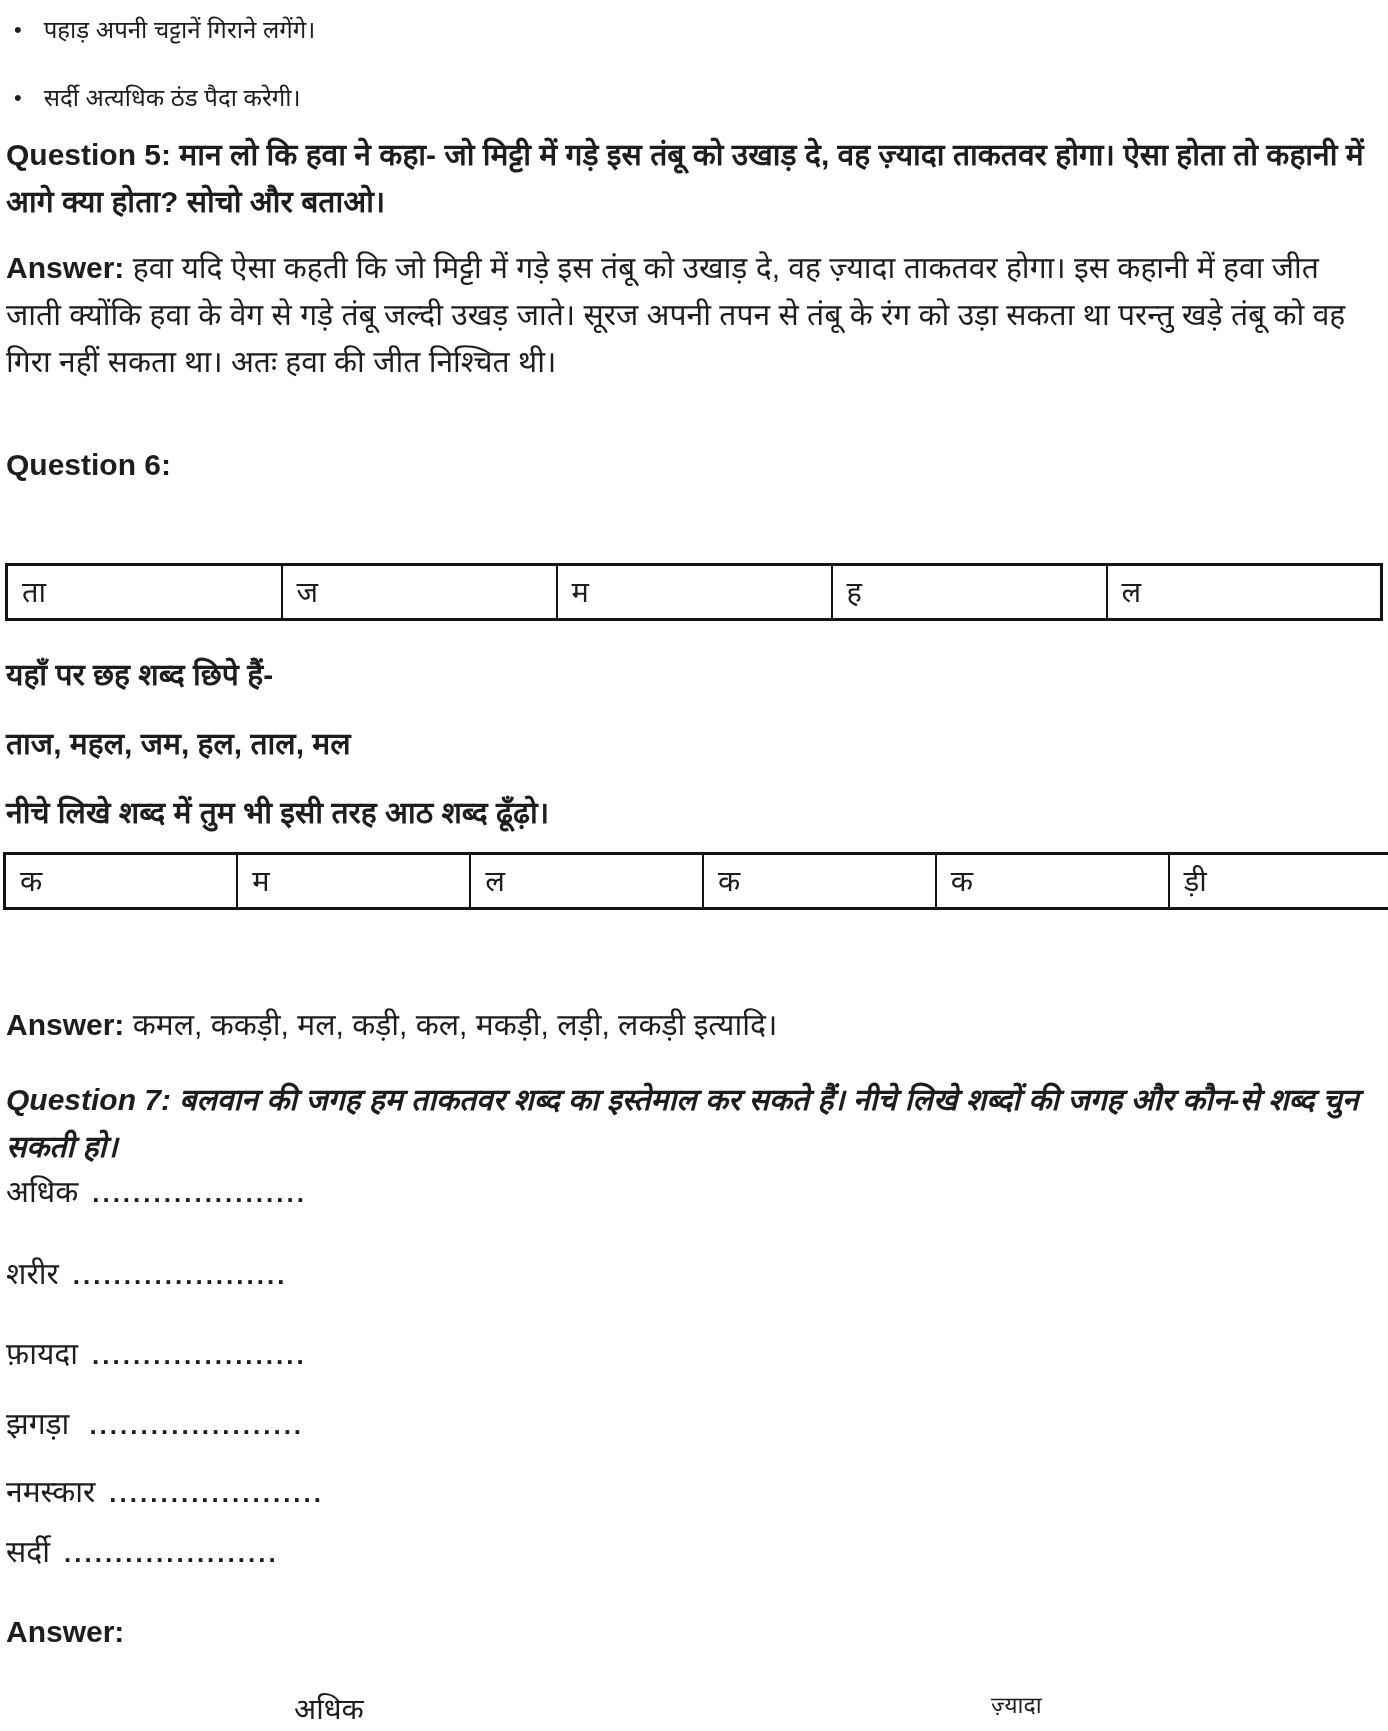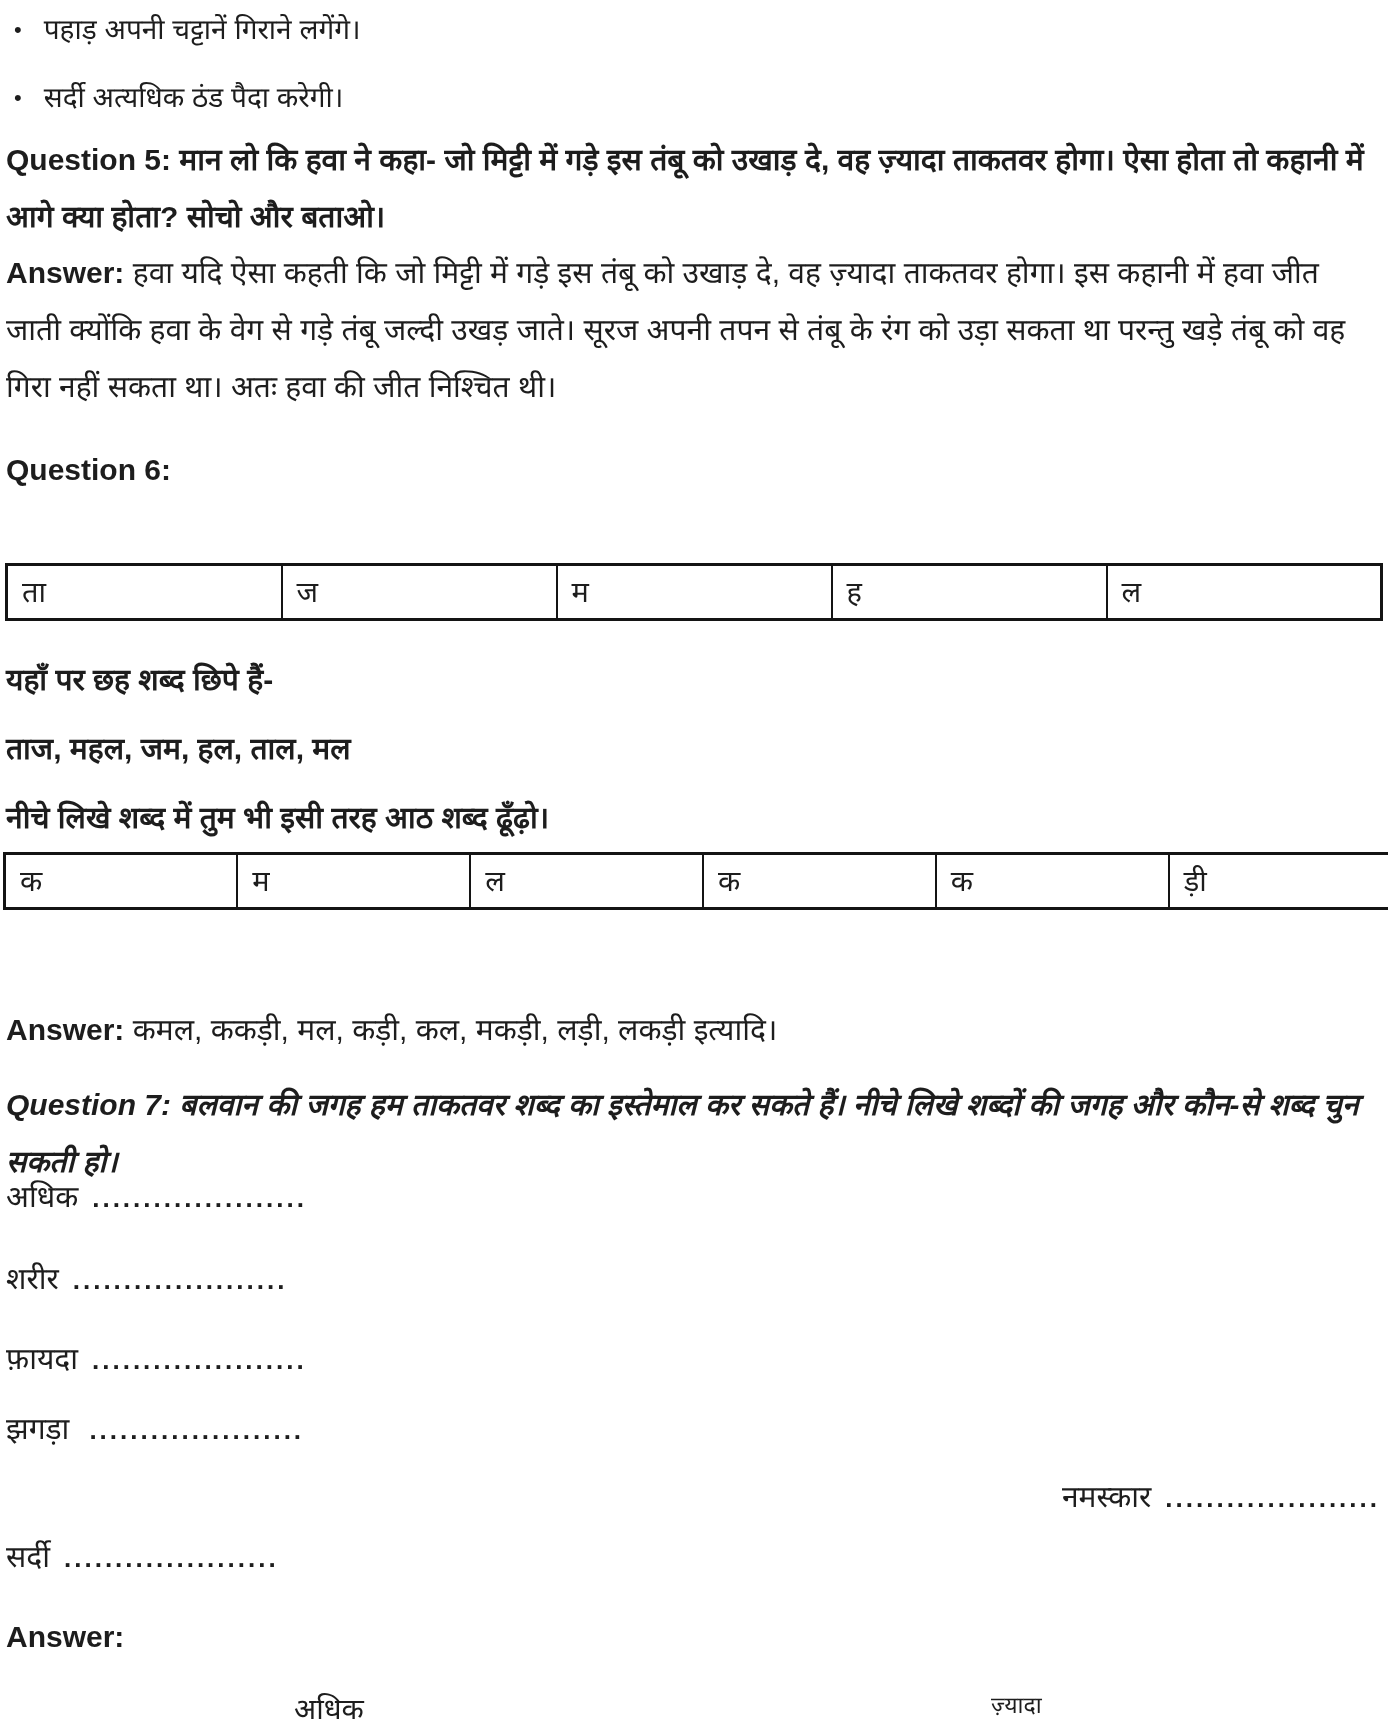--- a/index.html
+++ b/index.html
@@ -7,26 +7,26 @@
   .page {
     position:relative;
     width:1388px; height:1731px;
     margin:0 auto;
     background:#ffffff;
     color:#1d1d1d;
     font-family:"Liberation Sans","DejaVu Sans",sans-serif;
     overflow:hidden;
   }
   .abs { position:absolute; left:6px; right:8px; }
-  .hindi { font-size:30px; line-height:57px; }
+  .hindi { font-size:30px; line-height:47px; }
   .bold { font-weight:700; }
   .label { font-weight:700; }
   .bullet-row { display:flex; align-items:flex-start; gap:22px; padding-left:8px; }
   .bullet-glyph { font-size:22px; line-height:40px; color:#1d1d1d; }
-  .bullet-text { font-size:28px; line-height:40px; }
+  .bullet-text { font-size:24px; line-height:40px; }
 
   table.letters {
     border-collapse:collapse;
     table-layout:fixed;
     background:#ffffff;
   }
   table.letters td {
     border:2px solid #141414;
     font-size:29px;
     vertical-align:top;
@@ -121,21 +121,21 @@
     <span class="dots">.....................</span>
   </div>
   <div class="abs word-row hindi" style="top:1330px;text-align:center;">
     <span>फ़ायदा</span>
     <span class="dots">.....................</span>
   </div>
   <div class="abs word-row hindi" style="top:1400px;gap:20px;">
     <span>झगड़ा</span>
     <span class="dots">.....................</span>
   </div>
-  <div class="abs word-row hindi" style="top:1468px;justify-content:flex-end;">
+  <div class="abs word-row hindi" style="top:1468px;">
     <span>नमस्कार</span>
     <span class="dots">.....................</span>
   </div>
   <div class="abs word-row hindi" style="top:1528px;">
     <span>सर्दी</span>
     <span class="dots">.....................</span>
   </div>
 
   <p class="abs hindi" style="top:1608px;">
     <span class="label">Answer:</span>

